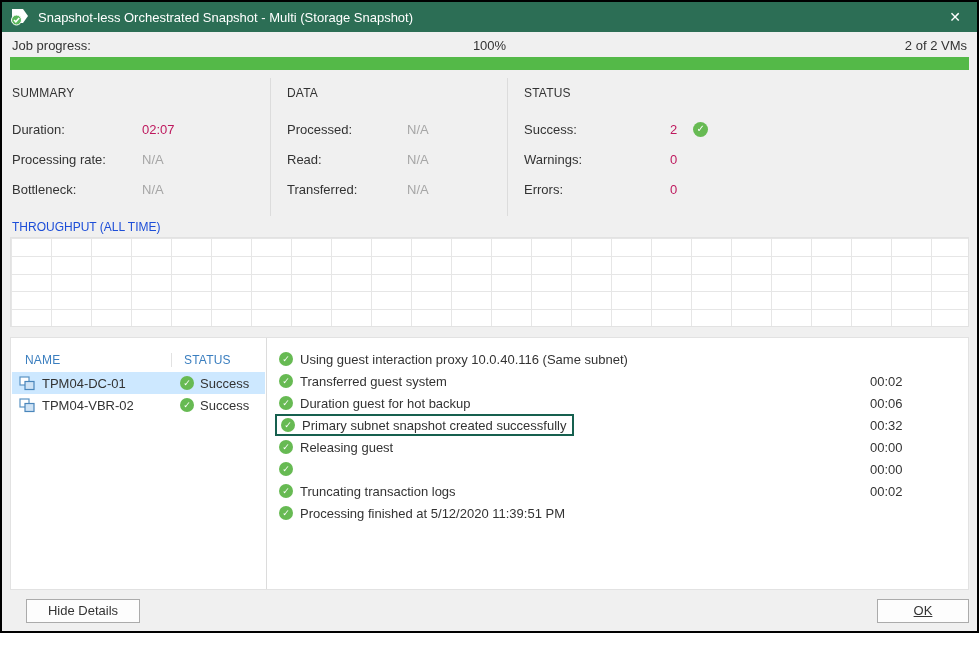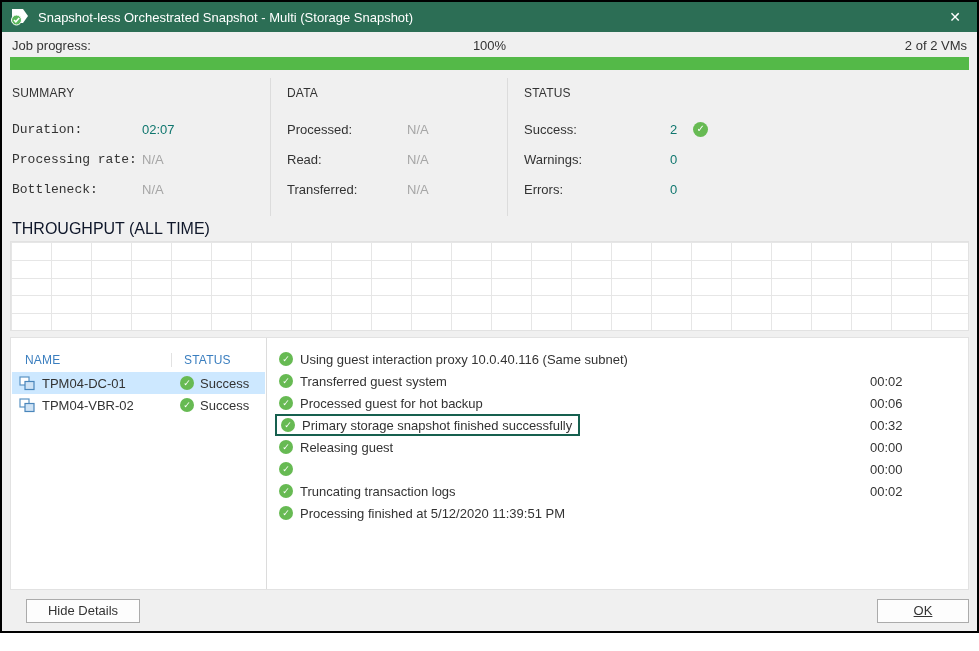--- a/index.html
+++ b/index.html
@@ -31,34 +31,34 @@
   .progress-track { margin:0 8px; height:13px; background:#e4e4e4; }
   .progress-fill { height:100%; width:100%; background:#54b948; }
   
   .stats { display:flex; height:138px; margin-top:8px; }
   .stat-col { padding-top:8px; }
   .col-summary { width:268px; padding-left:10px; }
   .col-data    { width:237px; padding-left:16px; border-left:1px solid #dcdcdc; }
   .col-status  { flex:1; padding-left:16px; border-left:1px solid #dcdcdc; }
   .stat-title { font-size:12px; color:#333; margin-bottom:14px; letter-spacing:.2px; }
   .stat-row { display:flex; align-items:center; height:30px; }
-  .col-summary .stat-label { width:130px;font-family:Liberation Mono, monospace; }
+  .col-summary .stat-label { width:130px; }
   .col-data    .stat-label { width:120px; }
   .col-status  .stat-label { width:146px; }
-  .stat-value { color:#0f766e; }
+  .stat-value { color:#be185d; }
   .stat-value.muted { color:#a6a6a6; }
   .check {
     display:inline-flex; align-items:center; justify-content:center;
     width:15px; height:15px; border-radius:50%; background:#67ba53;
     color:#fff; font-size:10px; line-height:1; flex:0 0 auto;
   }
   .stat-row .check { margin-left:16px; }
   
   .throughput { margin:2px 8px 0 8px; }
-  .tp-title { font-size:16px; color:#0f172a; padding:2px 0 3px 2px; }
+  .tp-title { font-size:12px; color:#1d4ed8; padding:2px 0 3px 2px; }
   .tp-grid {
     height:90px; background:#ffffff; border:1px solid #e2e2e2;
     background-image:
       repeating-linear-gradient(to right, #e6e6e6 0 1px, transparent 1px 40px),
       repeating-linear-gradient(to bottom, #e6e6e6 0 1px, transparent 1px 17.8px);
   }
   
   .details {
     position:absolute; left:8px; right:8px; top:335px; bottom:41px;
     background:#ffffff; border:1px solid #e2e2e2; display:flex;
@@ -229,29 +229,29 @@
         <span class="action-left">
           <span class="check">✓</span>
           <span class="action-text">Transferred guest system</span>
         </span>
         <span class="action-duration">00:02</span>
       </div>
 
       <div class="action-row">
         <span class="action-left">
           <span class="check">✓</span>
-          <span class="action-text">Processed guest for hot backup</span>
+          <span class="action-text">Duration guest for hot backup</span>
         </span>
         <span class="action-duration">00:06</span>
       </div>
 
       <div class="action-row">
         <span class="action-left boxed">
           <span class="check">✓</span>
-          <span class="action-text">Primary storage snapshot finished successfully</span>
+          <span class="action-text">Primary subnet snapshot created successfully</span>
         </span>
         <span class="action-duration">00:32</span>
       </div>
 
       <div class="action-row">
         <span class="action-left">
           <span class="check">✓</span>
           <span class="action-text">Releasing guest</span>
         </span>
         <span class="action-duration">00:00</span>

